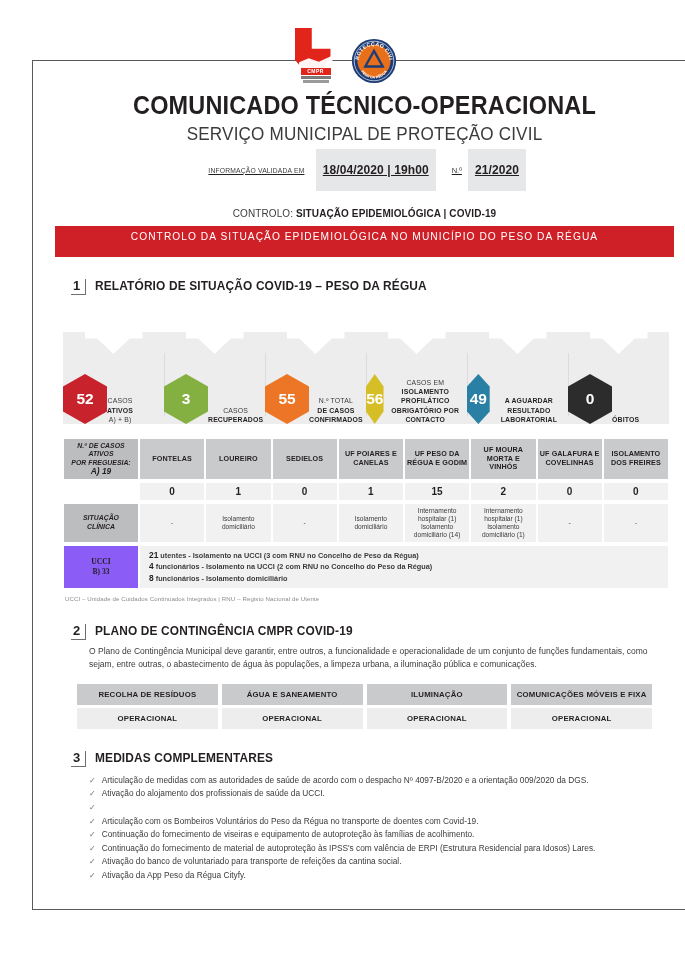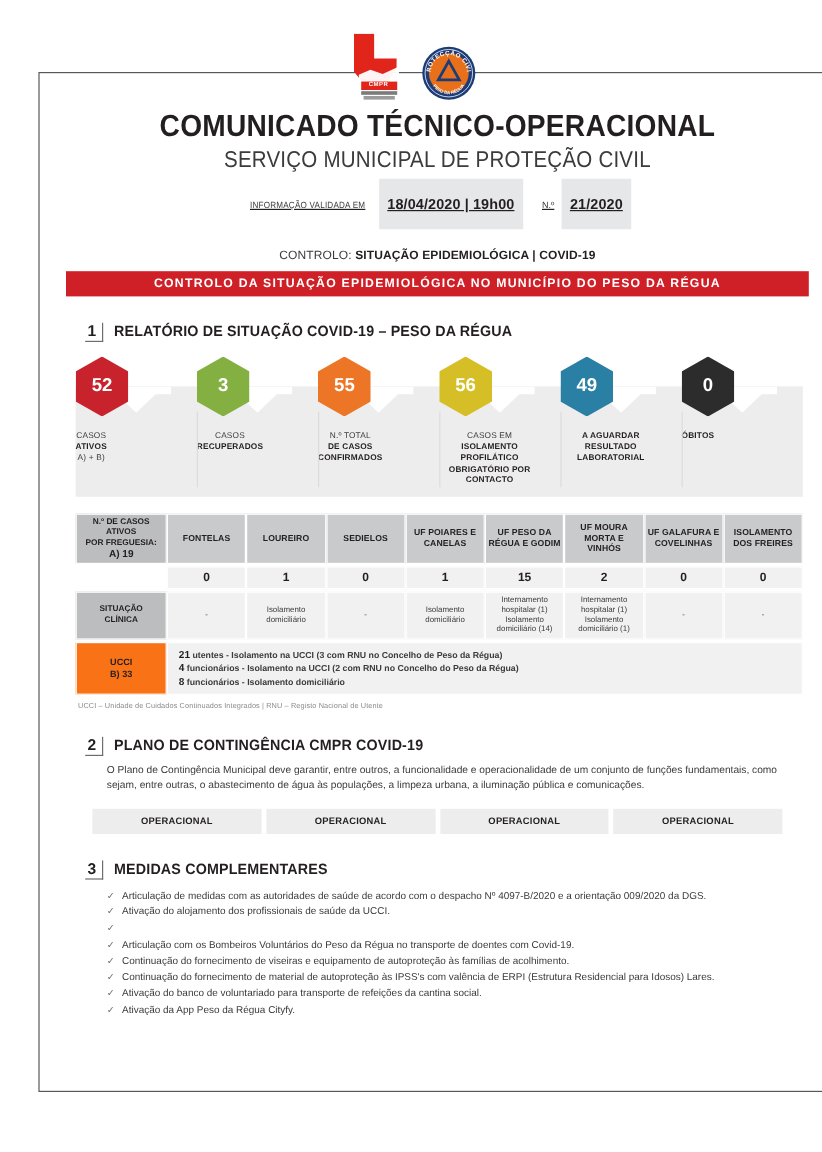--- a/index.html
+++ b/index.html
@@ -87,24 +87,24 @@
   }
   .nlbl { font-size: 7.5px; color: #3b3b3b; margin-left: 10px; }
   .assunto {
     margin-top: 17px; font-size: 10px; color: #3b3b3b;
     letter-spacing: .1px;
   }
   .assunto b { color: #231f20; }
   .redbar {
     margin: 7px 22px 0 22px;
     background: #cf2027; color: #fff;
-    font-size: 10.2px; font-weight: bold;
+    font-size: 10.2px; font-weight: normal;
     letter-spacing: 1.05px;
     text-align: center;
-    padding: 5px 0 5px 0;
+    padding: 5px 0 15px 0;
   }
   
   .sec { margin: 22px 0 0 38px; display: flex; align-items: flex-start; gap: 9px; }
   .sec-num {
     font-size: 13px; font-weight: bold; color: #231f20;
     padding: 0 5px 1px 2px;
     border-bottom: 1.6px solid #6d6e71;
     border-right: 1.6px solid #6d6e71;
     line-height: 14px;
   }
@@ -118,21 +118,21 @@
     margin: 12px 27px 0 30px;
     position: relative; height: 117px;
   }
   .hex-bg {
     position: absolute; left: 0; right: 0; top: 25px; bottom: 0;
     background: #ededed;
   }
   .hex-cells { position: absolute; inset: 0; display: flex; }
   .hex-cell {
     flex: 1; position: relative;
-    display: flex; flex-direction: column; align-items: flex-start;
+    display: flex; flex-direction: row; align-items: flex-end;
   }
   .hex-cell + .hex-cell::before {
     content: ""; position: absolute; left: 0; top: 46px; bottom: 8px;
     width: 1px; background: #dcdcdc;
   }
   .hex {
     position: relative;
     width: 44px; height: 50px;
     clip-path: polygon(50% 0%, 100% 25%, 100% 75%, 50% 100%, 0% 75%, 0% 25%);
     display: flex; align-items: center; justify-content: center;
@@ -162,32 +162,34 @@
     text-align: center; padding: 3px 2px;
   }
   .tc.head {
     background: #c9cacb; font-weight: bold; color: #231f20;
     font-size: 7.2px; line-height: 8.6px; letter-spacing: .1px;
   }
   .tc.stub {
     background: #bcbdbf; font-weight: bold; color: #231f20;
     font-size: 6.9px; line-height: 8.4px;
     flex-direction: column;
+    font-style: italic;
   }
   .tc.stub .big { font-size: 8.4px; }
   .tc.val { font-size: 10px; font-weight: bold; color: #231f20; background: #f1f1f1; }
   .tc.clin { font-size: 6.6px; line-height: 8px; color: #3b3b3b; background: #f1f1f1; }
   .col-stub { width: 76px; flex: none; }
   .col-data { flex: 1; }
   .ucci-row { display: flex; width: 100%; margin-top: 2px; }
   .ucci-stub {
-    width: 76px; flex: none; background: #f97316;
+    width: 76px; flex: none; background: #8b5cf6;
     display: flex; flex-direction: column; align-items: center; justify-content: center;
     font-size: 7.6px; font-weight: bold; line-height: 10px;
     border: 1px solid #fff;
+    font-family: Liberation Serif, serif;
   }
   .ucci-body {
     flex: 1; background: #f1f1f1; border: 1px solid #fff;
     padding: 4px 0 4px 9px;
   }
   .ucci-line { font-size: 7.3px; line-height: 10.5px; color: #3b3b3b; font-weight: bold; }
   .ucci-line b { font-size: 8.4px; color: #231f20; }
   .tbl-foot {
     margin: 6px 0 0 2px; font-size: 6.1px; color: #8b8b8b; letter-spacing: .1px;
   }
@@ -381,20 +383,26 @@
       <div class="tbl-foot">UCCI – Unidade de Cuidados Continuados Integrados | RNU – Registo Nacional de Utente</div>
     </div>
 
     <div class="sec">
       <div class="sec-num">2</div>
       <div class="sec-title">PLANO DE CONTINGÊNCIA CMPR COVID-19</div>
     </div>
     <div class="para">O Plano de Contingência Municipal deve garantir, entre outros, a funcionalidade e operacionalidade de um conjunto de funções fundamentais, como sejam, entre outras, o abastecimento de água às populações, a limpeza urbana, a iluminação pública e comunicações.</div>
 
     <div class="tbl2">
+      <div class="t2row" id="svcHead">
+          <div class="t2c head">RECOLHA DE RESÍDUOS</div>
+          <div class="t2c head">ÁGUA E SANEAMENTO</div>
+          <div class="t2c head">ILUMINAÇÃO</div>
+          <div class="t2c head">COMUNICAÇÕES MÓVEIS E FIXA</div>
+        </div>
       <div class="t2row" id="svcBody">
           <div class="t2c body">OPERACIONAL</div>
           <div class="t2c body">OPERACIONAL</div>
           <div class="t2c body">OPERACIONAL</div>
           <div class="t2c body">OPERACIONAL</div>
         </div>
     </div>
 
     <div class="sec">
       <div class="sec-num">3</div>

